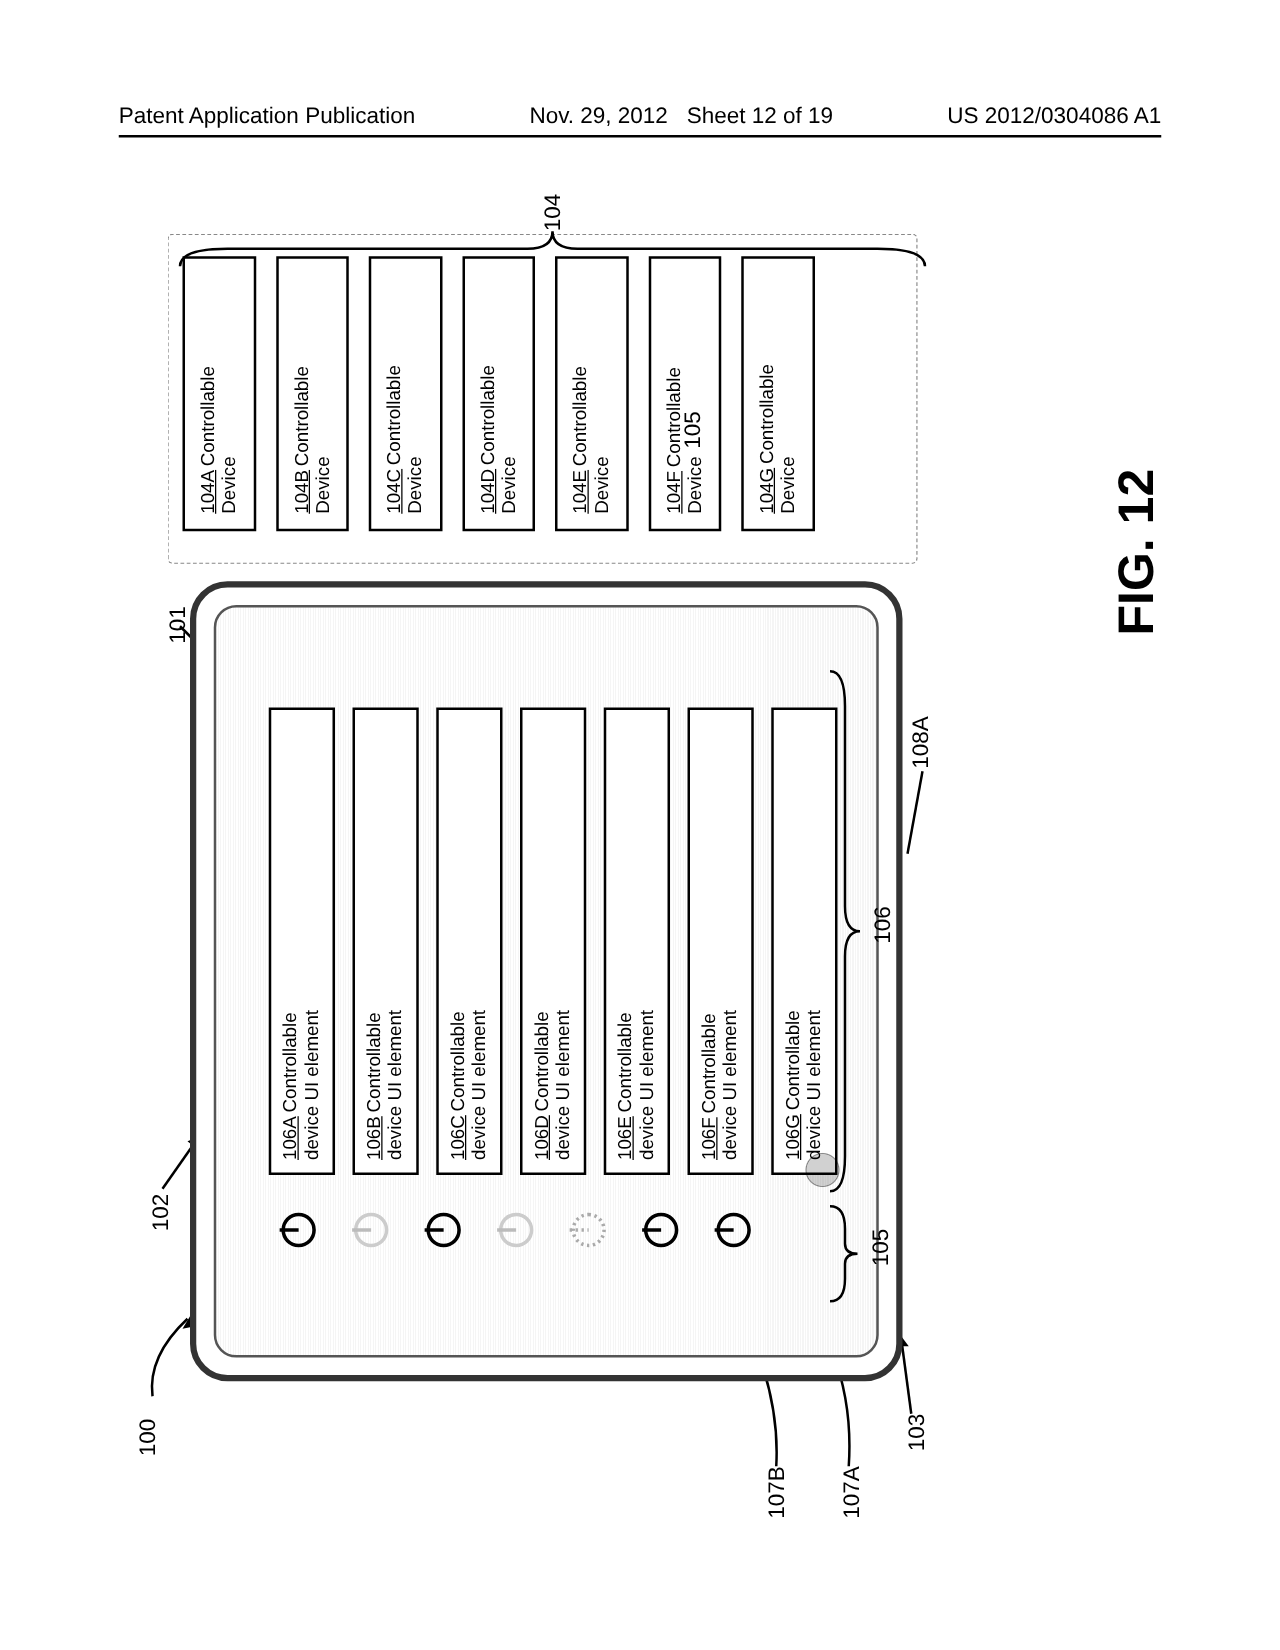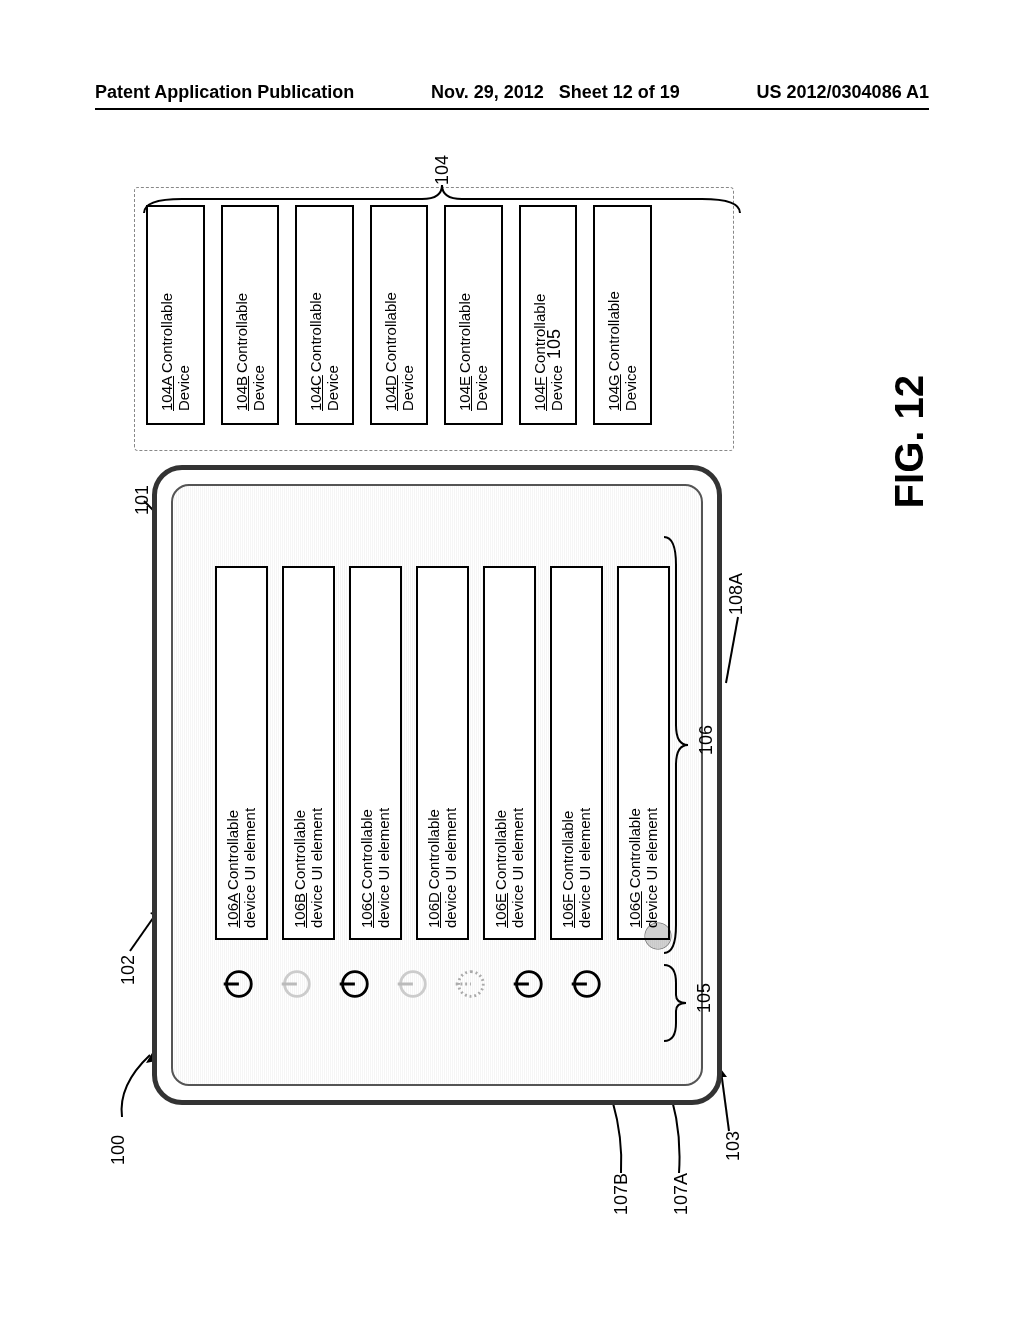--- a/index.html
+++ b/index.html
@@ -11,21 +11,21 @@
     position: relative;
   }
   .page-header {
     position: absolute;
     top: 82px;
     left: 95px;
     right: 95px;
     display: flex;
     justify-content: space-between;
     font-size: 18px;
-    font-weight: bold;
+    font-weight: normal;
   }
   .page-header .middle { text-align: center; }
   .page-header .right { }
   .hr {
     position: absolute;
     top: 108px;
     left: 95px;
     right: 95px;
     border-top: 2px solid #000;
   }

